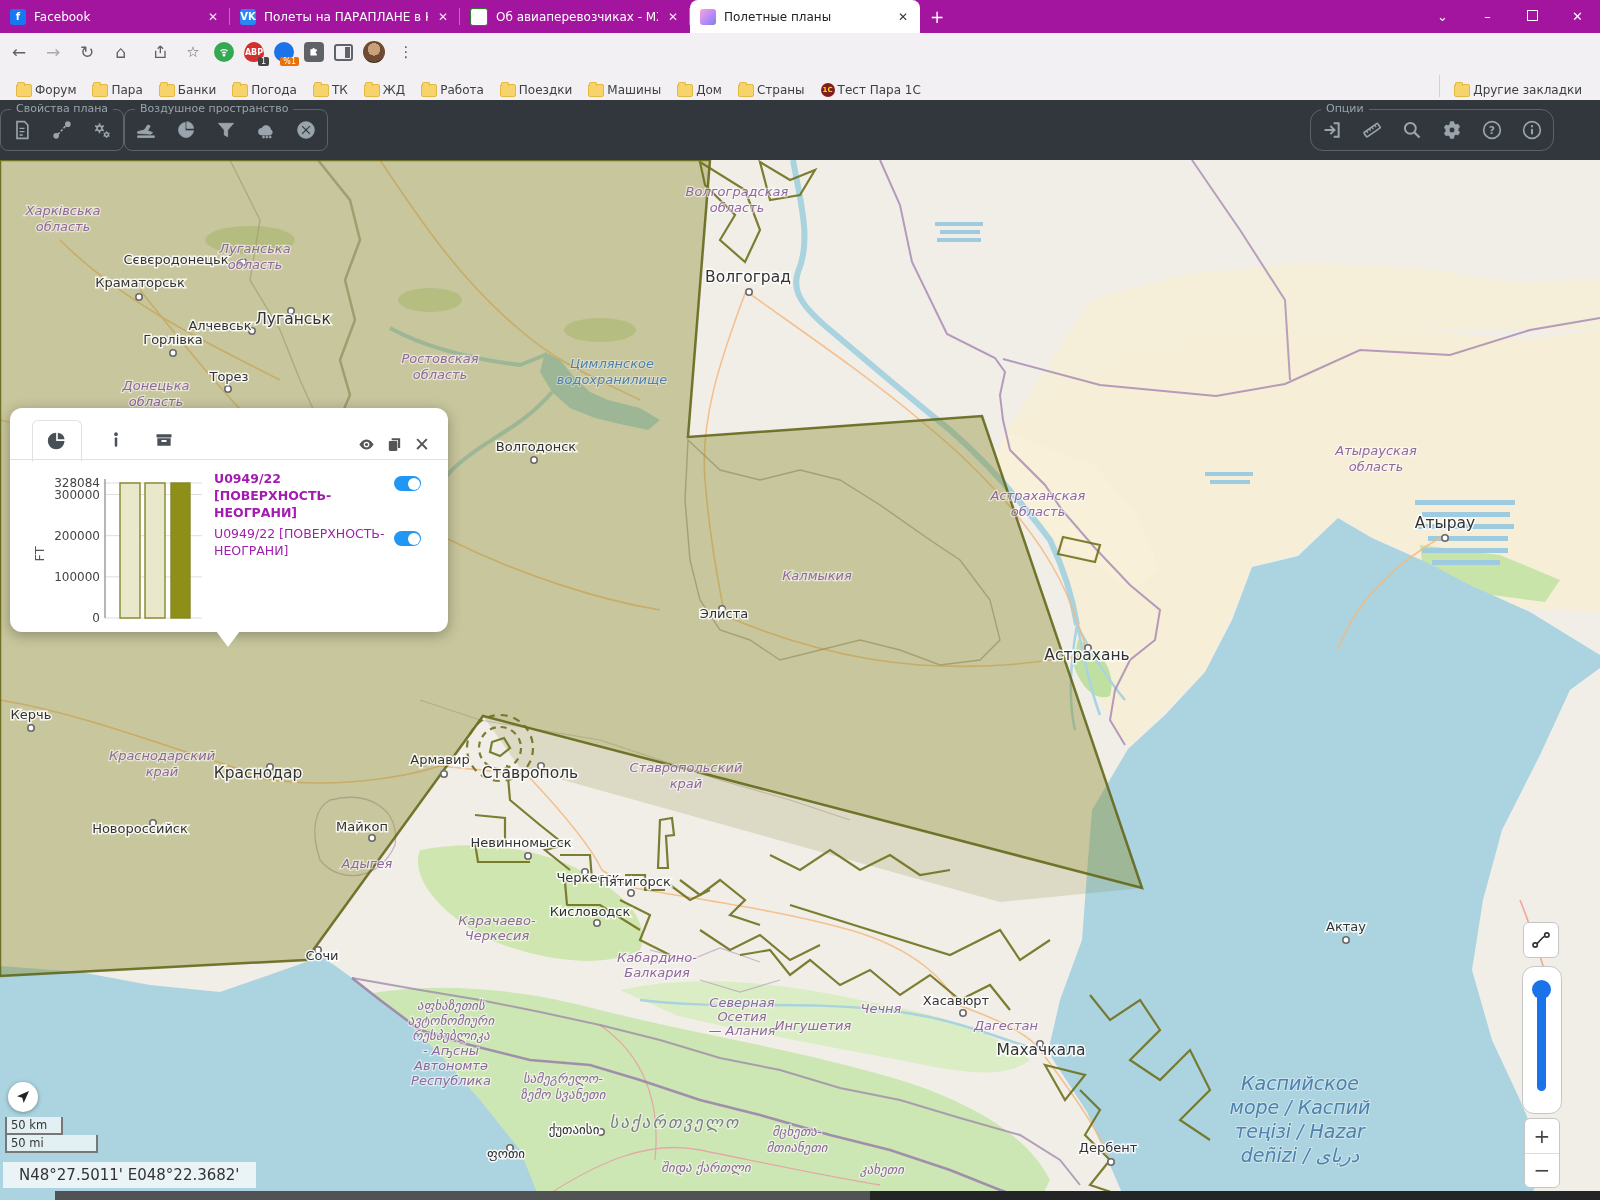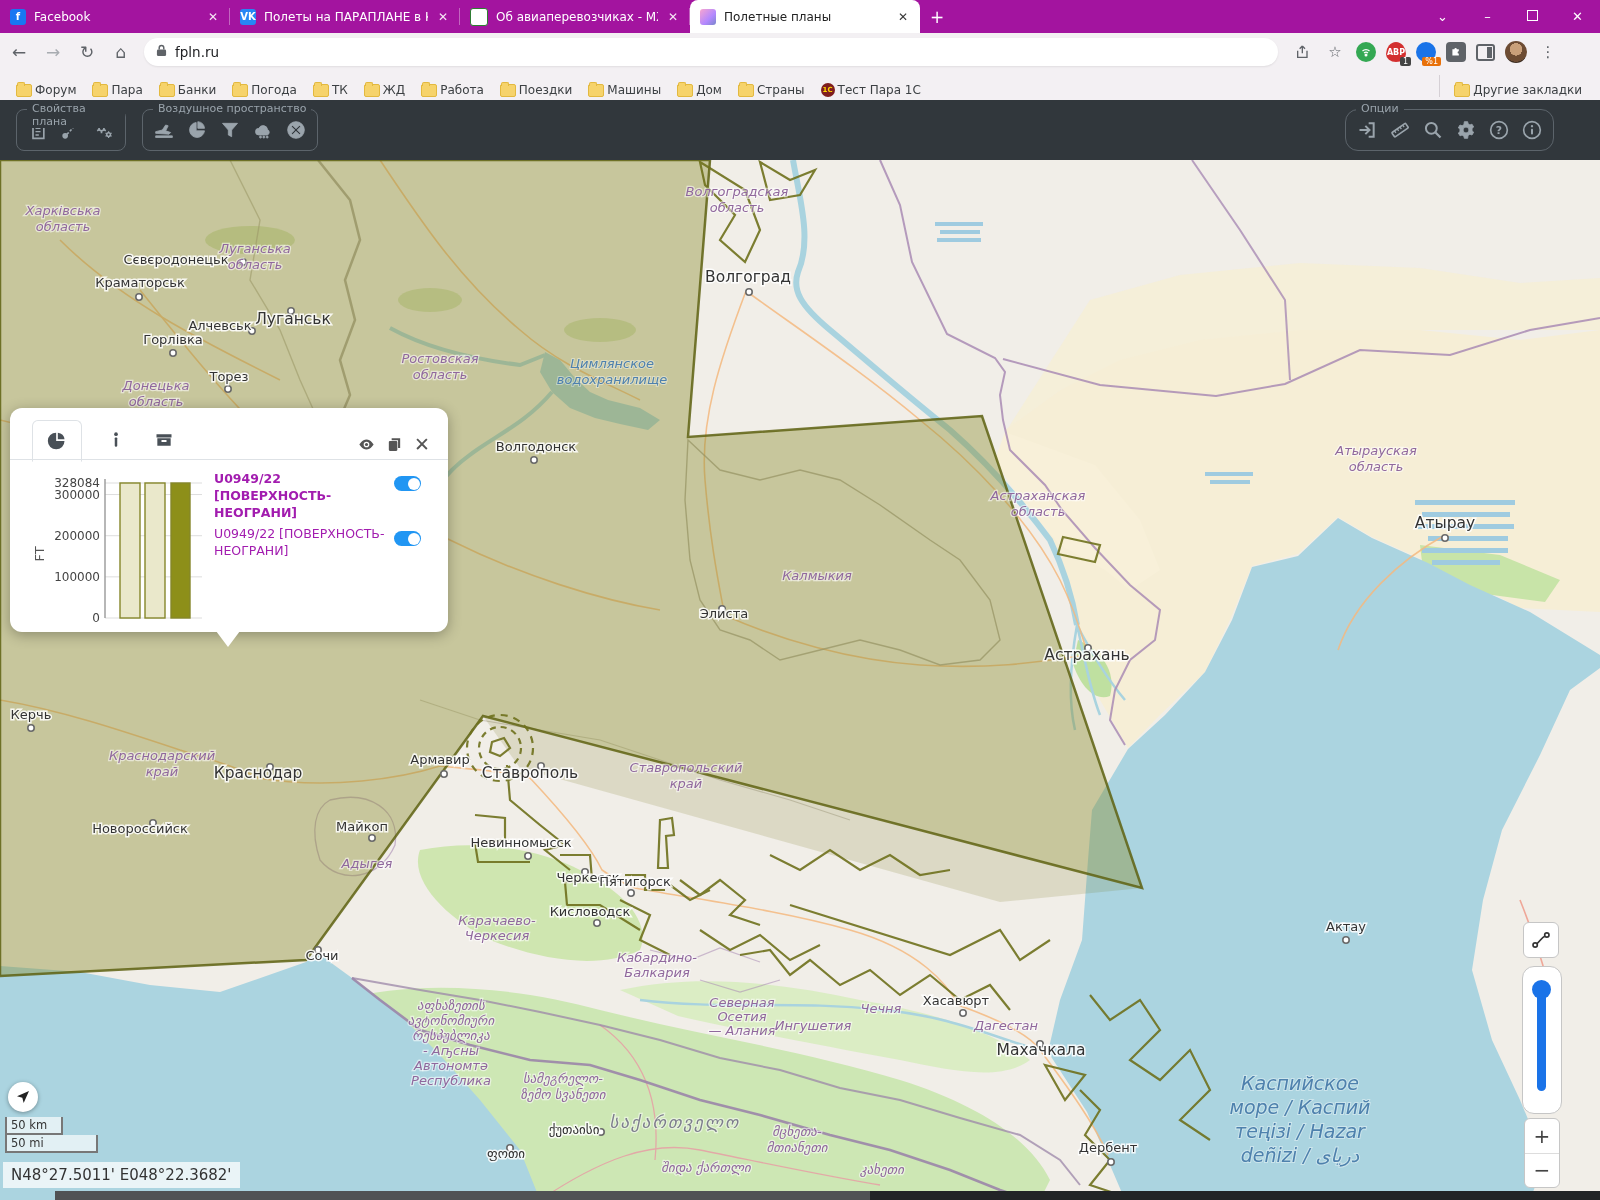--- a/index.html
+++ b/index.html
@@ -39,21 +39,21 @@
   .ext-side i{position:absolute;right:1px;top:1px;bottom:1px;width:5px;background:#5f6368;}
   .avatar{width:22px;height:22px;border-radius:50%;background:radial-gradient(circle at 50% 38%,#c9a07a 0 35%,#6d4c33 36% 70%,#3e2e22 71%);}
   #bookmarksbar{position:absolute;left:0;top:71px;width:1600px;height:29px;background:#f3f0f3;display:flex;align-items:center;z-index:50;font-size:12px;color:#3c4043;}
   .bm{display:flex;align-items:flex-end;gap:3px;padding:0 8px;height:22px;border-radius:4px;white-space:nowrap;}
   .bm-folder{width:14px;height:11px;background:#f6d36b;border:1px solid #e3b93f;border-radius:2px;position:relative;}
   .bm-folder::before{content:"";position:absolute;left:0;top:-3px;width:6px;height:3px;background:#f6d36b;border:1px solid #e3b93f;border-bottom:none;border-radius:2px 2px 0 0;}
   .bm-1c{width:14px;height:14px;border-radius:50%;background:#7f1d1d;color:#ffd600;font-size:7px;font-weight:bold;display:flex;align-items:center;justify-content:center;}
   #bm-right{margin-left:auto;display:flex;align-items:center;border-left:1px solid #d5d0d5;padding-left:6px;margin-right:10px;}
   
   #appbar{position:absolute;left:0;top:100px;width:1600px;height:60px;background:#31373c;z-index:50;display:flex;align-items:center;}
-  .fset{border:1px solid #5c646b;border-radius:8px;position:relative;height:40px;display:flex;align-items:center;padding:0 10px;gap:11px;margin-left:16px;}
+  .fset{border:1px solid #5c646b;border-radius:8px;position:relative;height:40px;display:flex;align-items:center;padding:0 10px;gap:18px;margin-left:0;}
   .fset .leg{position:absolute;top:-8px;left:10px;background:#31373c;padding:0 5px;font-size:11px;color:#9aa4ac;}
   .aicon{width:22px;height:22px;color:#9aa4ac;display:flex;align-items:center;justify-content:center;}
   .aicon svg{width:20px;height:20px;fill:#9aa4ac;stroke:#9aa4ac;}
   #appbar .spacer{flex:1;}
   #fset-options{margin-right:46px;border-radius:13px;}
   
   #map{position:absolute;left:0;top:0;z-index:1;}
   text{font-family:"DejaVu Sans","Liberation Sans",sans-serif;}
   .lbl-city{font-size:13px;fill:#333;paint-order:stroke;stroke:rgba(255,255,255,.85);stroke-width:3px;font-weight:500;}
   .lbl-city.big{font-size:15.5px;}
@@ -75,21 +75,21 @@
   .leg-row{display:flex;align-items:flex-start;margin-bottom:4px;}
   .leg-text{width:172px;font-size:12.5px;line-height:17px;color:#a21caf;}
   .leg-text.bold{font-weight:bold;}
   .toggle{margin-left:8px;margin-top:6px;width:27px;height:15px;border-radius:8px;background:#2196f3;position:relative;flex:0 0 27px;}
   .toggle::after{content:"";position:absolute;right:1.5px;top:1.5px;width:12px;height:12px;border-radius:50%;background:#fff;}
   
   .mapctl{position:absolute;z-index:30;}
   #locate-btn{left:8px;top:1082px;width:30px;height:30px;border-radius:50%;background:#fff;box-shadow:0 1px 4px rgba(0,0,0,.35);display:flex;align-items:center;justify-content:center;}
   #scale-km{left:5px;top:1117px;width:58px;height:18px;background:rgba(255,255,255,.65);border:2px solid #777;border-top:none;font-size:11.5px;color:#333;padding:1px 4px 0;box-sizing:border-box;border-bottom:none;border-left:2px solid #777;border-right:2px solid #777;border-bottom:2px solid #777;}
   #scale-mi{left:5px;top:1135px;width:93px;height:18px;background:rgba(255,255,255,.65);border:2px solid #777;border-top:none;font-size:11.5px;color:#333;padding:1px 4px 0;box-sizing:border-box;}
-  #coords{left:3px;top:1162px;background:rgba(255,255,255,.75);font-size:15px;color:#333;padding:4px 8px;}
+  #coords{left:3px;top:1162px;background:rgba(255,255,255,.75);font-size:15px;color:#333;padding:4px 16px;}
   #route-btn{left:1523px;top:922px;width:34px;height:34px;background:#fff;border:1px solid #c6c6c6;border-radius:6px;display:flex;align-items:center;justify-content:center;}
   #vslider{left:1522px;top:966px;width:38px;height:146px;background:#fff;border:1px solid #c6c6c6;border-radius:12px;}
   #vslider .track{position:absolute;left:14px;top:22px;width:9px;height:102px;background:#1a73e8;border-radius:5px;}
   #vslider .knob{position:absolute;left:9px;top:13px;width:19px;height:19px;border-radius:50%;background:#1a73e8;}
   #zoomctl{left:1524px;top:1118px;width:34px;height:68px;background:#fff;border:1px solid #c6c6c6;border-radius:6px;display:flex;flex-direction:column;}
   #zoomctl div{flex:1;display:flex;align-items:center;justify-content:center;font-size:20px;color:#444;}
   #zoom-in{border-bottom:1px solid #ddd;}
   #bottombar1{position:absolute;left:55px;top:1191px;width:815px;height:9px;background:#505254;z-index:45;}
   #bottombar2{position:absolute;left:870px;top:1191px;right:0;height:9px;background:#222426;z-index:45;}
 </style>
@@ -408,29 +408,20 @@
  <span class="wc wc-max"><i></i></span>
  <span class="wc">✕</span>
       </div>
     </div>
 
   <div id="toolbar">
     <div class="navbtn">←</div>
     <div class="navbtn dim">→</div>
     <div class="navbtn">↻</div>
     <div class="navbtn">⌂</div>
-    <div id="addressbar">
-      <span class="lock">
-        <svg width="11" height="13" viewBox="0 0 12 14">
-            <rect x="1" y="6" width="10" height="7" rx="1.5" fill="#5f6368"></rect>
-            <path d="M3.5,6 V4 a2.5,2.5 0 0,1 5,0 V6" fill="none" stroke="#5f6368" stroke-width="1.6"></path>
-          </svg>
-      </span>
-      <span class="url">fpln.ru</span>
-    </div>
     <div id="toolbar-right">
       <div class="ticon">
         <svg width="16" height="16" viewBox="0 0 24 24" fill="none" stroke="#5f6368" stroke-width="2">
             <path d="M4,10 V20 H18 V10"></path>
             <path d="M11,14 V3 M11,3 L7,7 M11,3 L15,7"></path>
           </svg>
       </div>
       <div class="ticon">☆</div>
       <div class="ext ext-green">
         <svg width="12" height="12" viewBox="0 0 24 24" fill="none" stroke="#fff" stroke-width="2.4">

